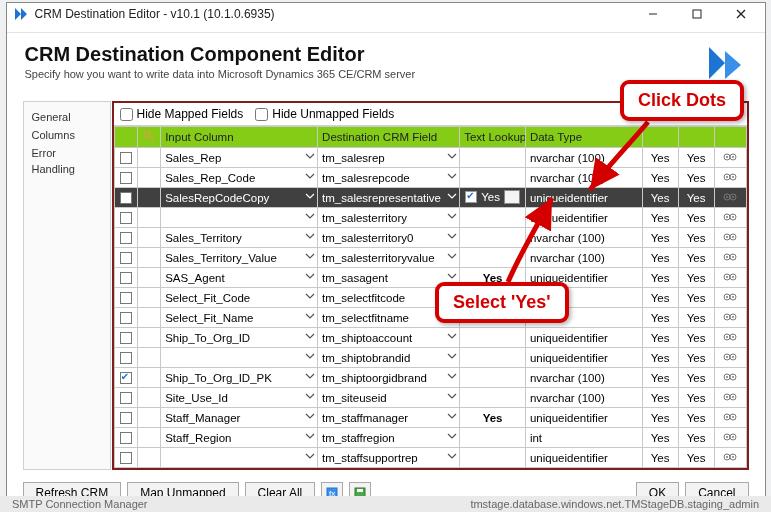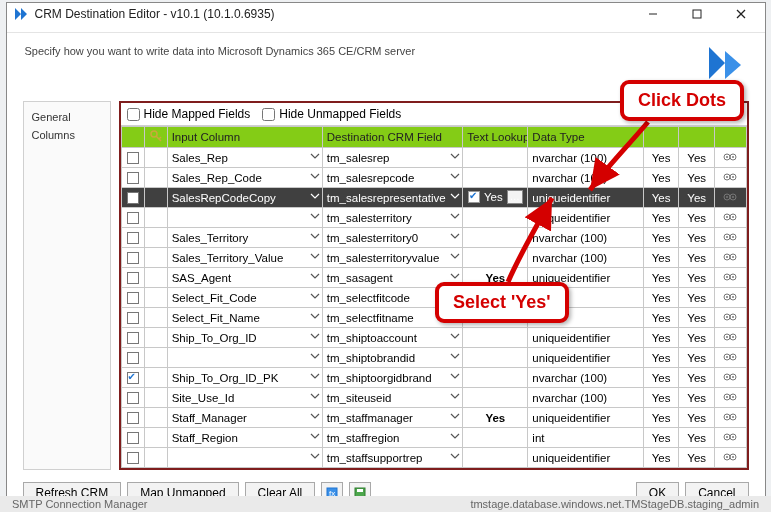--- a/index.html
+++ b/index.html
@@ -11,21 +11,21 @@
   .titlebar .title { font-size: 12px; color: #222; flex: 1; }
   .win-controls { display: flex; }
   .win-controls > div { width: 44px; height: 28px; display: flex; align-items: center; justify-content: center; cursor: pointer; }
 
   .header { padding: 10px 18px 10px 18px; display: flex; align-items: flex-start; }
   .header-left { flex: 1; }
   .header-title { font-size: 20px; font-weight: 600; color: #111; }
   .header-sub { font-size: 11px; color: #444; margin-top: 2px; }
   .header-icon { width: 44px; height: 44px; }
 
-  .body-area { display: flex; padding: 4px 16px 4px 16px; gap: 8px; justify-content: center; }
+  .body-area { display: flex; padding: 4px 16px 4px 16px; gap: 1px; justify-content: center; }
   .sidebar { width: 88px; border: 1px solid #d0d0d0; padding: 6px; font-size: 11px; color: #333; line-height: 16px; background: #fafafa; }
   .sidebar div { cursor: pointer; padding: 1px 2px; }
 
   .main { flex: 1; border: 2px solid #7f1d1d; display: flex; flex-direction: column; }
   .toolbar-top { padding: 4px 6px; font-size: 12px; display:flex; gap:12px; align-items:center;}
   .toolbar-top label { display:flex; align-items:center; gap:4px; }
   .toolbar-top input[type="checkbox"] { width:13px; height:13px; }
 
   .grid-wrap { flex:1; overflow: hidden; border-top: 1px solid #d0d0d0; position: relative; }
   table { border-collapse: collapse; width: 100%; font-size: 11.5px; table-layout: fixed; }
@@ -92,34 +92,36 @@
           <svg width="10" height="10">
             <line x1="1" y1="1" x2="9" y2="9" stroke="#222" stroke-width="1.2"></line>
             <line x1="9" y1="1" x2="1" y2="9" stroke="#222" stroke-width="1.2"></line>
           </svg>
         </div>
     </div>
   </div>
 
   <div class="header">
     <div class="header-left">
+      <div class="header-title">CRM Destination Component Editor</div>
       <div class="header-sub">Specify how you want to write data into Microsoft Dynamics 365 CE/CRM server</div>
     </div>
     <div class="header-icon">
       <svg width="44" height="44" viewBox="0 0 44 44">
           <path d="M6 4 L22 20 L6 36 Z" fill="#1e74d2"></path>
           <path d="M22 8 L38 22 L22 36 Z" fill="#3a90e8"></path>
         </svg>
     </div>
   </div>
 
   <div class="body-area">
     <div class="sidebar">
       <div>General</div>
       <div>Columns</div>
+      <div>Error Handling</div>
     </div>
 
     <div class="main">
       <div class="toolbar-top">
         <label>
             <input type="checkbox" style=""> 
             <span>Hide Mapped Fields</span>
           </label>
         <label>
             <input type="checkbox" style=""> 

